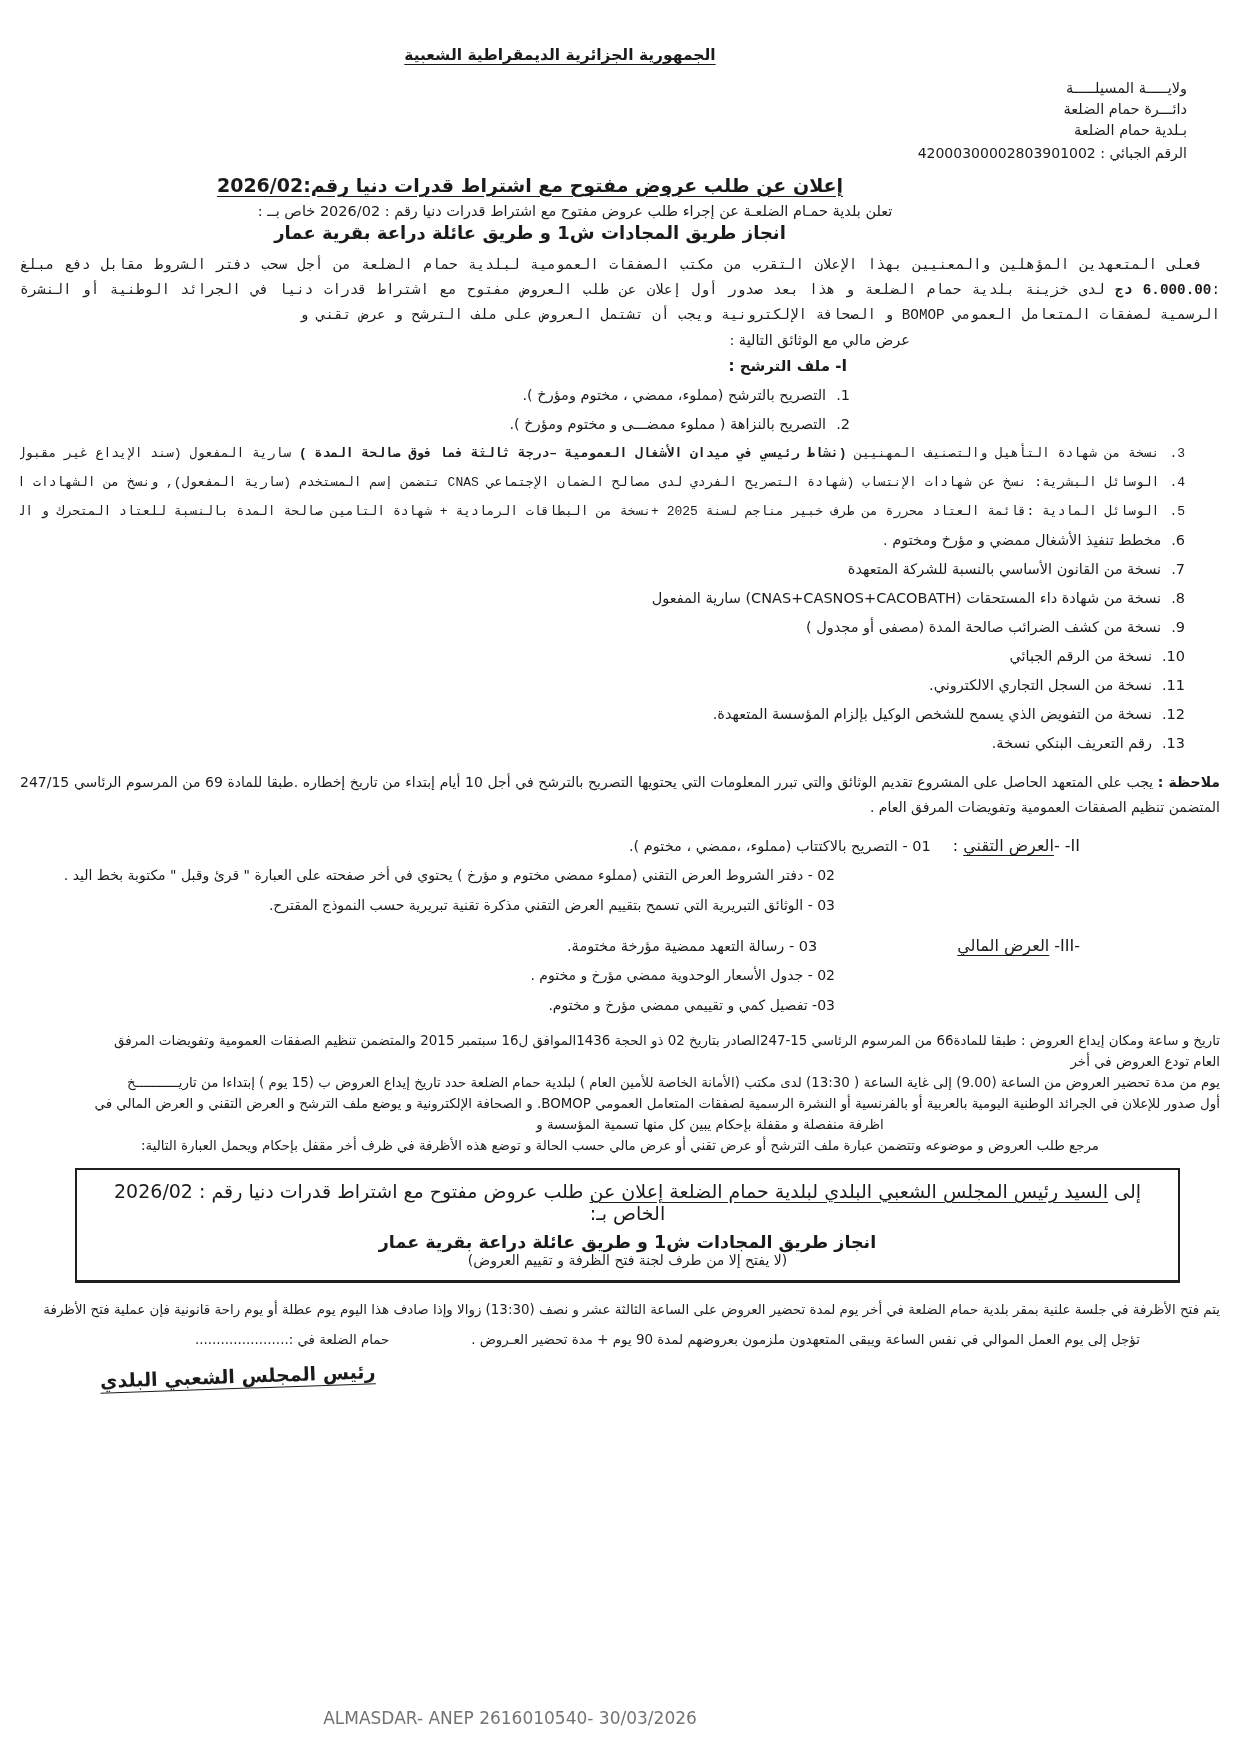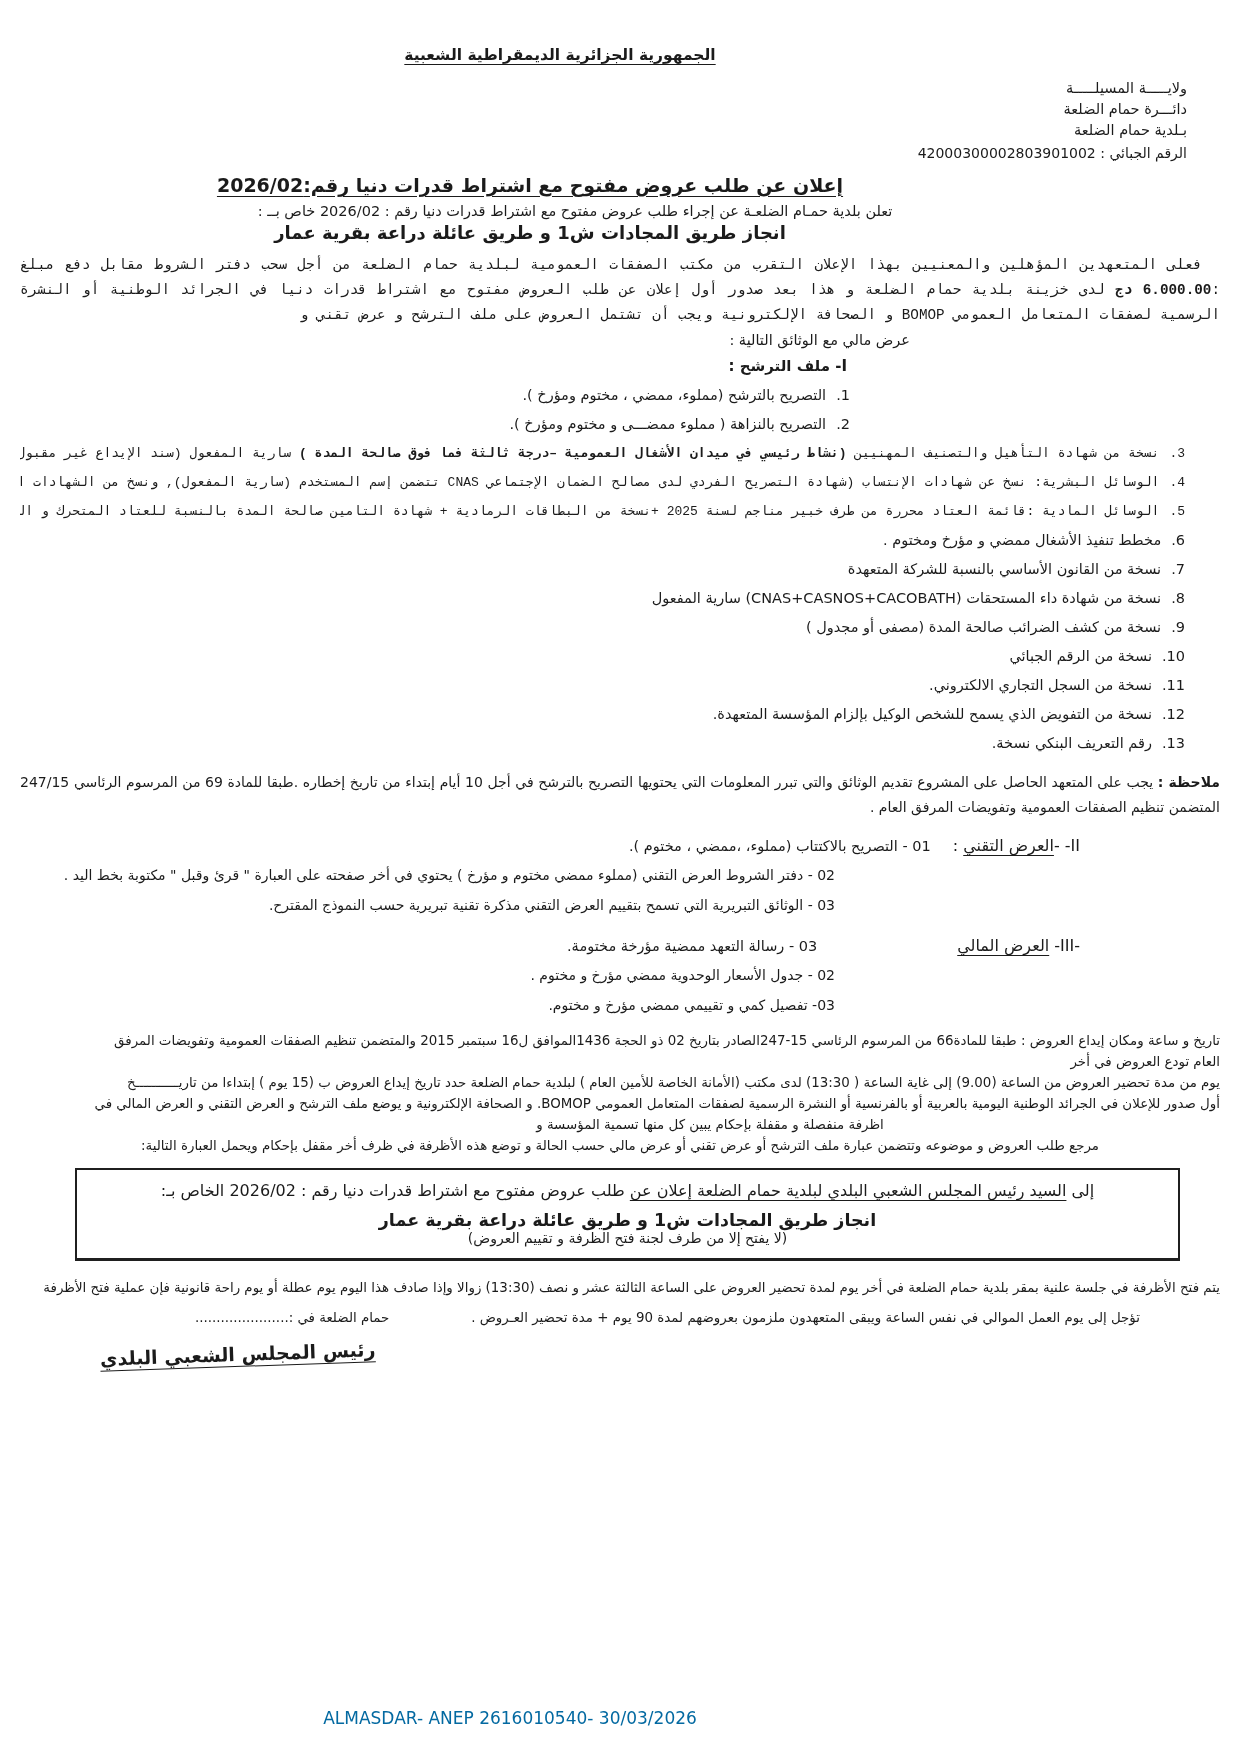--- a/index.html
+++ b/index.html
@@ -39,34 +39,34 @@
   .sec-title{font-size:16px;}
   .t-item{padding-right:385px;line-height:30px;font-size:14px;white-space:nowrap;overflow:visible;}
   
   .deposit{margin-top:10px;font-size:13.4px;line-height:21px;}
   .dep-line{white-space:nowrap;overflow:hidden;}
   .dep-r{text-align:right;}
   .dep-c1{text-align:center;padding-left:0;transform:translateX(90px);}
   .dep-c2{text-align:center;}
   
   .env-box{margin:12px 40px 0 55px;border:2px solid #1f1f1f;border-bottom-width:3px;padding:10px 14px 12px;text-align:center;}
-  .env-l1{font-size:16px;line-height:22px;}
+  .env-l1{font-size:19px;line-height:22px;}
   .env-project{font-size:17.5px;font-weight:bold;margin-top:8px;}
   .env-warn{font-size:14px;font-weight:normal;}
   
   .opening{margin-top:16px;font-size:13.4px;line-height:22px;}
   .open-l1{white-space:nowrap;overflow:hidden;}
   .open-l2{display:flex;justify-content:space-between;align-items:baseline;padding-right:80px;padding-left:175px;margin-top:8px;white-space:nowrap;}
   
   .signature{margin-top:14px;margin-right:845px;width:fit-content;white-space:nowrap;
     font-size:19px;font-weight:bold;text-decoration:underline;text-underline-offset:5px;
     transform:rotate(-2deg);}
   
   .anep{position:absolute;top:1708px;left:510px;transform:translateX(-50%);
-    direction:ltr;font-size:17px;color:#0369a1;white-space:nowrap;
+    direction:ltr;font-size:17px;color:#737373;white-space:nowrap;
     font-family:"DejaVu Sans",sans-serif;}
 </style>
 </head>
 <body>
 
 <div class="page">
 
   <div class="country fit u">الجمهورية الجزائرية الديمقراطية الشعبية</div>
 
   <div class="authority">

